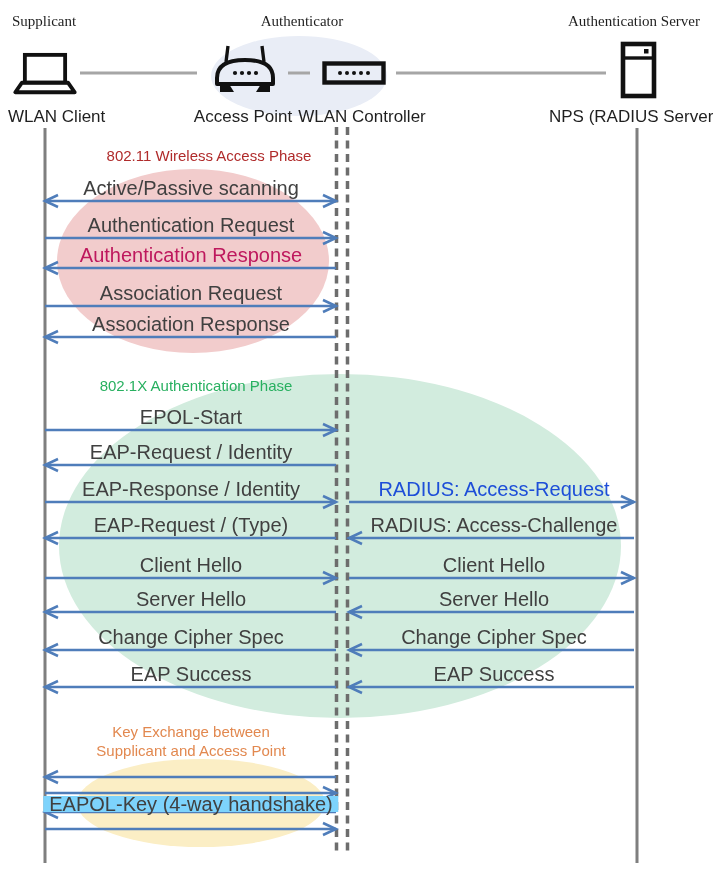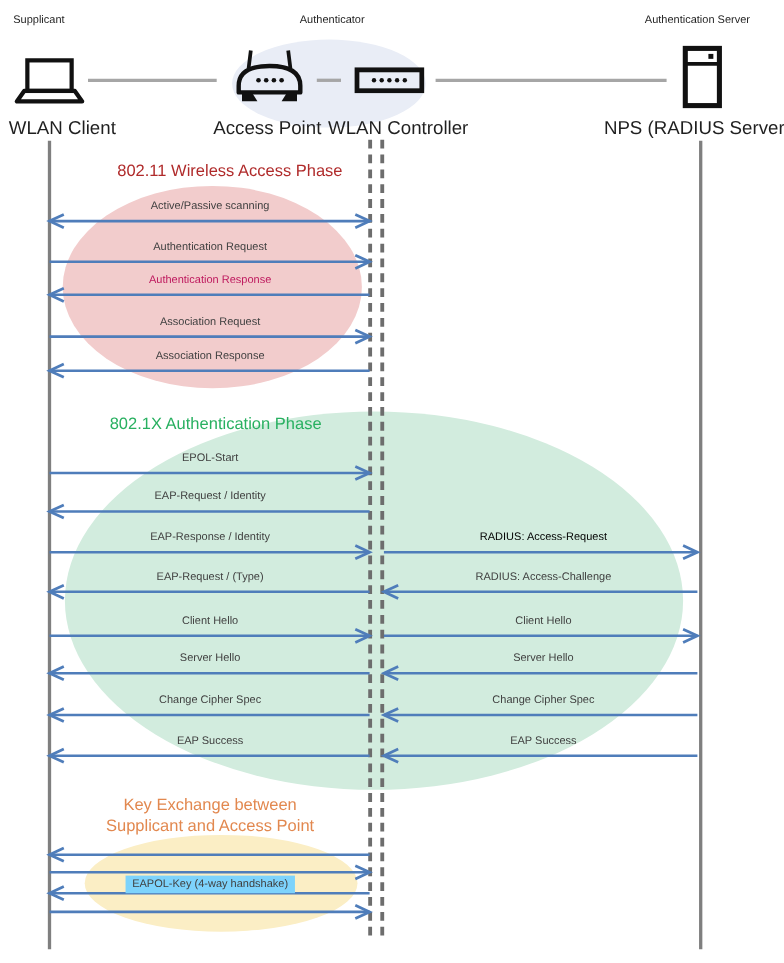--- a/index.html
+++ b/index.html
@@ -1,26 +1,26 @@
 <!DOCTYPE html>
 <html><head>
 <meta charset="utf-8">
 <style>
   html,body{margin:0;padding:0;background:#fff;}
   .canvas{position:relative;width:713px;height:875px;background:#fff;overflow:hidden;
           font-family:"Liberation Sans",sans-serif;}
   .hdr-ellipse{position:absolute;left:211px;top:36px;width:176px;height:80px;border-radius:50%;z-index:0;}
-  .hdr-role{position:absolute;top:13px;font-size:10px;color:#1f1f1f;z-index:3;white-space:nowrap;}
+  .hdr-role{position:absolute;top:13px;font-size:15px;color:#1f1f1f;z-index:3;white-space:nowrap;font-family:Liberation Serif, serif;}
   .dev-label{position:absolute;top:107px;font-size:17px;color:#1f1f1f;z-index:3;white-space:nowrap;}
   .centered{transform:translateX(-50%);}
   .icon{position:absolute;z-index:2;}
   #seq{position:absolute;left:0;top:0;z-index:1;}
   .phase-title{position:absolute;font-size:15px;transform:translateX(-50%);white-space:pre-line;
                text-align:center;line-height:19px;z-index:3;}
-  .msg-label{position:absolute;font-size:10px;color:#404040;transform:translateX(-50%);
+  .msg-label{position:absolute;font-size:20px;color:#404040;transform:translateX(-50%);
              white-space:nowrap;line-height:16px;z-index:3;}
   .msg-label.boxed{background:#7dd3fc;padding:0 6px;}
 </style>
 </head>
 <body>
 
 <div class="canvas">
 
   <div class="hdr-ellipse" id="hdr-ellipse" style="background: rgb(233, 237, 246);"></div>
 
@@ -137,21 +137,21 @@
 
   <div id="labels">
       <div class="msg-label" style="left: 191px; top: 180px; color: rgb(64, 64, 64);">Active/Passive scanning</div>
       <div class="msg-label" style="left: 191px; top: 217px; color: rgb(64, 64, 64);">Authentication Request</div>
       <div class="msg-label" style="left: 191px; top: 247px; color: #be185d;">Authentication Response</div>
       <div class="msg-label" style="left: 191px; top: 285px; color: rgb(64, 64, 64);">Association Request</div>
       <div class="msg-label" style="left: 191px; top: 316px; color: rgb(64, 64, 64);">Association Response</div>
       <div class="msg-label" style="left: 191px; top: 409px; color: rgb(64, 64, 64);">EPOL-Start</div>
       <div class="msg-label" style="left: 191px; top: 444px; color: rgb(64, 64, 64);">EAP-Request / Identity</div>
       <div class="msg-label" style="left: 191px; top: 481px; color: rgb(64, 64, 64);">EAP-Response / Identity</div>
-      <div class="msg-label" style="left: 494px; top: 481px; color: #000000;">RADIUS: Access-Request</div>
+      <div class="msg-label" style="left: 494px; top: 481px; color: #1d4ed8;">RADIUS: Access-Request</div>
       <div class="msg-label" style="left: 191px; top: 517px; color: rgb(64, 64, 64);">EAP-Request / (Type)</div>
       <div class="msg-label" style="left: 494px; top: 517px; color: rgb(64, 64, 64);">RADIUS: Access-Challenge</div>
       <div class="msg-label" style="left: 191px; top: 557px; color: rgb(64, 64, 64);">Client Hello</div>
       <div class="msg-label" style="left: 494px; top: 557px; color: rgb(64, 64, 64);">Client Hello</div>
       <div class="msg-label" style="left: 191px; top: 591px; color: rgb(64, 64, 64);">Server Hello</div>
       <div class="msg-label" style="left: 494px; top: 591px; color: rgb(64, 64, 64);">Server Hello</div>
       <div class="msg-label" style="left: 191px; top: 629px; color: rgb(64, 64, 64);">Change Cipher Spec</div>
       <div class="msg-label" style="left: 494px; top: 629px; color: rgb(64, 64, 64);">Change Cipher Spec</div>
       <div class="msg-label" style="left: 191px; top: 666px; color: rgb(64, 64, 64);">EAP Success</div>
       <div class="msg-label" style="left: 494px; top: 666px; color: rgb(64, 64, 64);">EAP Success</div>

